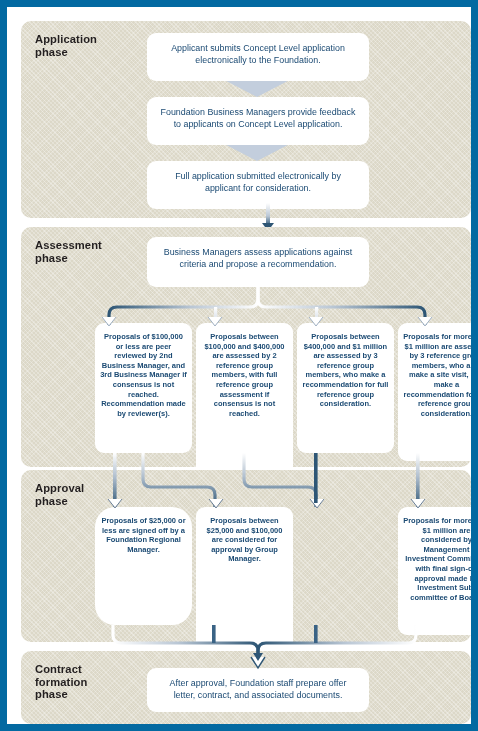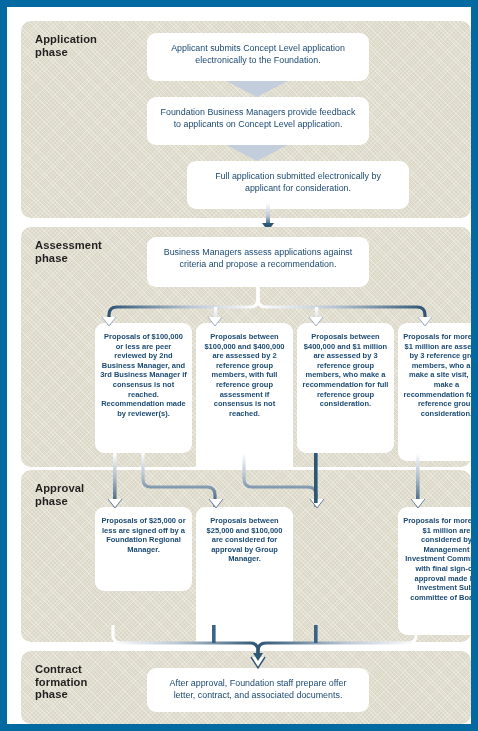--- a/index.html
+++ b/index.html
@@ -97,21 +97,21 @@
     </div>
   </div>
 
   <div class="tri-down" style="left:200px;top:64px;"></div>
   <div class="tri-down" style="left:200px;top:128px;"></div>
 
   <div class="box box-wide" style="left:140px;top:26px;width:222px;height:48px;">Applicant submits Concept Level application electronically to the Foundation.</div>
 
   <div class="box box-wide" style="left:140px;top:90px;width:222px;height:48px;">Foundation Business Managers provide feedback to applicants on Concept Level application.</div>
 
-  <div class="box box-wide" style="left:140px;top:154px;width:222px;height:48px;margin-left:40px;">Full application submitted electronically by applicant for consideration.</div>
+  <div class="box box-wide" style="left:140px;top:154px;width:222px;height:48px;">Full application submitted electronically by applicant for consideration.</div>
 
   <div class="vline-plain" style="left:259px;top:196px;height:22px;"></div>
   <div class="arrow-solid" style="left:255px;top:216px;"></div>
 
   <div class="phase" style="left:14px;top:220px;width:450px;height:240px;">
     <div class="phase-label">
       <span>Assessment</span><br>
       <span>phase</span>
     </div>
   </div>
@@ -126,21 +126,21 @@
 
   <div class="box box-col" style="left:363px;top:316px;width:97px;height:138px;">Proposals for more than $1 million are assessed by 3 reference group members, who also make a site visit, and make a recommendation for full reference group consideration.</div>
 
   <div class="phase" style="left:14px;top:463px;width:450px;height:172px;">
     <div class="phase-label">
       <span>Approval</span><br>
       <span>phase</span>
     </div>
   </div>
 
-  <div class="box box-col" style="left:60px;top:500px;width:97px;height:84px;">Proposals of $25,000 or less are signed off by a Foundation Regional Manager.</div>
+  <div class="box box-col" style="left:60px;top:500px;width:97px;height:118px;border-radius:20px;">Proposals of $25,000 or less are signed off by a Foundation Regional Manager.</div>
 
   <div class="box box-col" style="left:161px;top:500px;width:97px;height:146px;">Proposals between $25,000 and $100,000 are considered for approval by Group Manager.</div>
 
 
   <div class="box box-col" style="left:363px;top:500px;width:97px;height:128px;">Proposals for more than $1 million are considered by Management Investment Committee, with final sign-off approval made by Investment Sub-committee of Board.</div>
 
   <div class="phase" style="left:14px;top:644px;width:450px;height:73px;">
     <div class="phase-label">
       <span>Contract</span><br>
       <span>formation</span><br>

